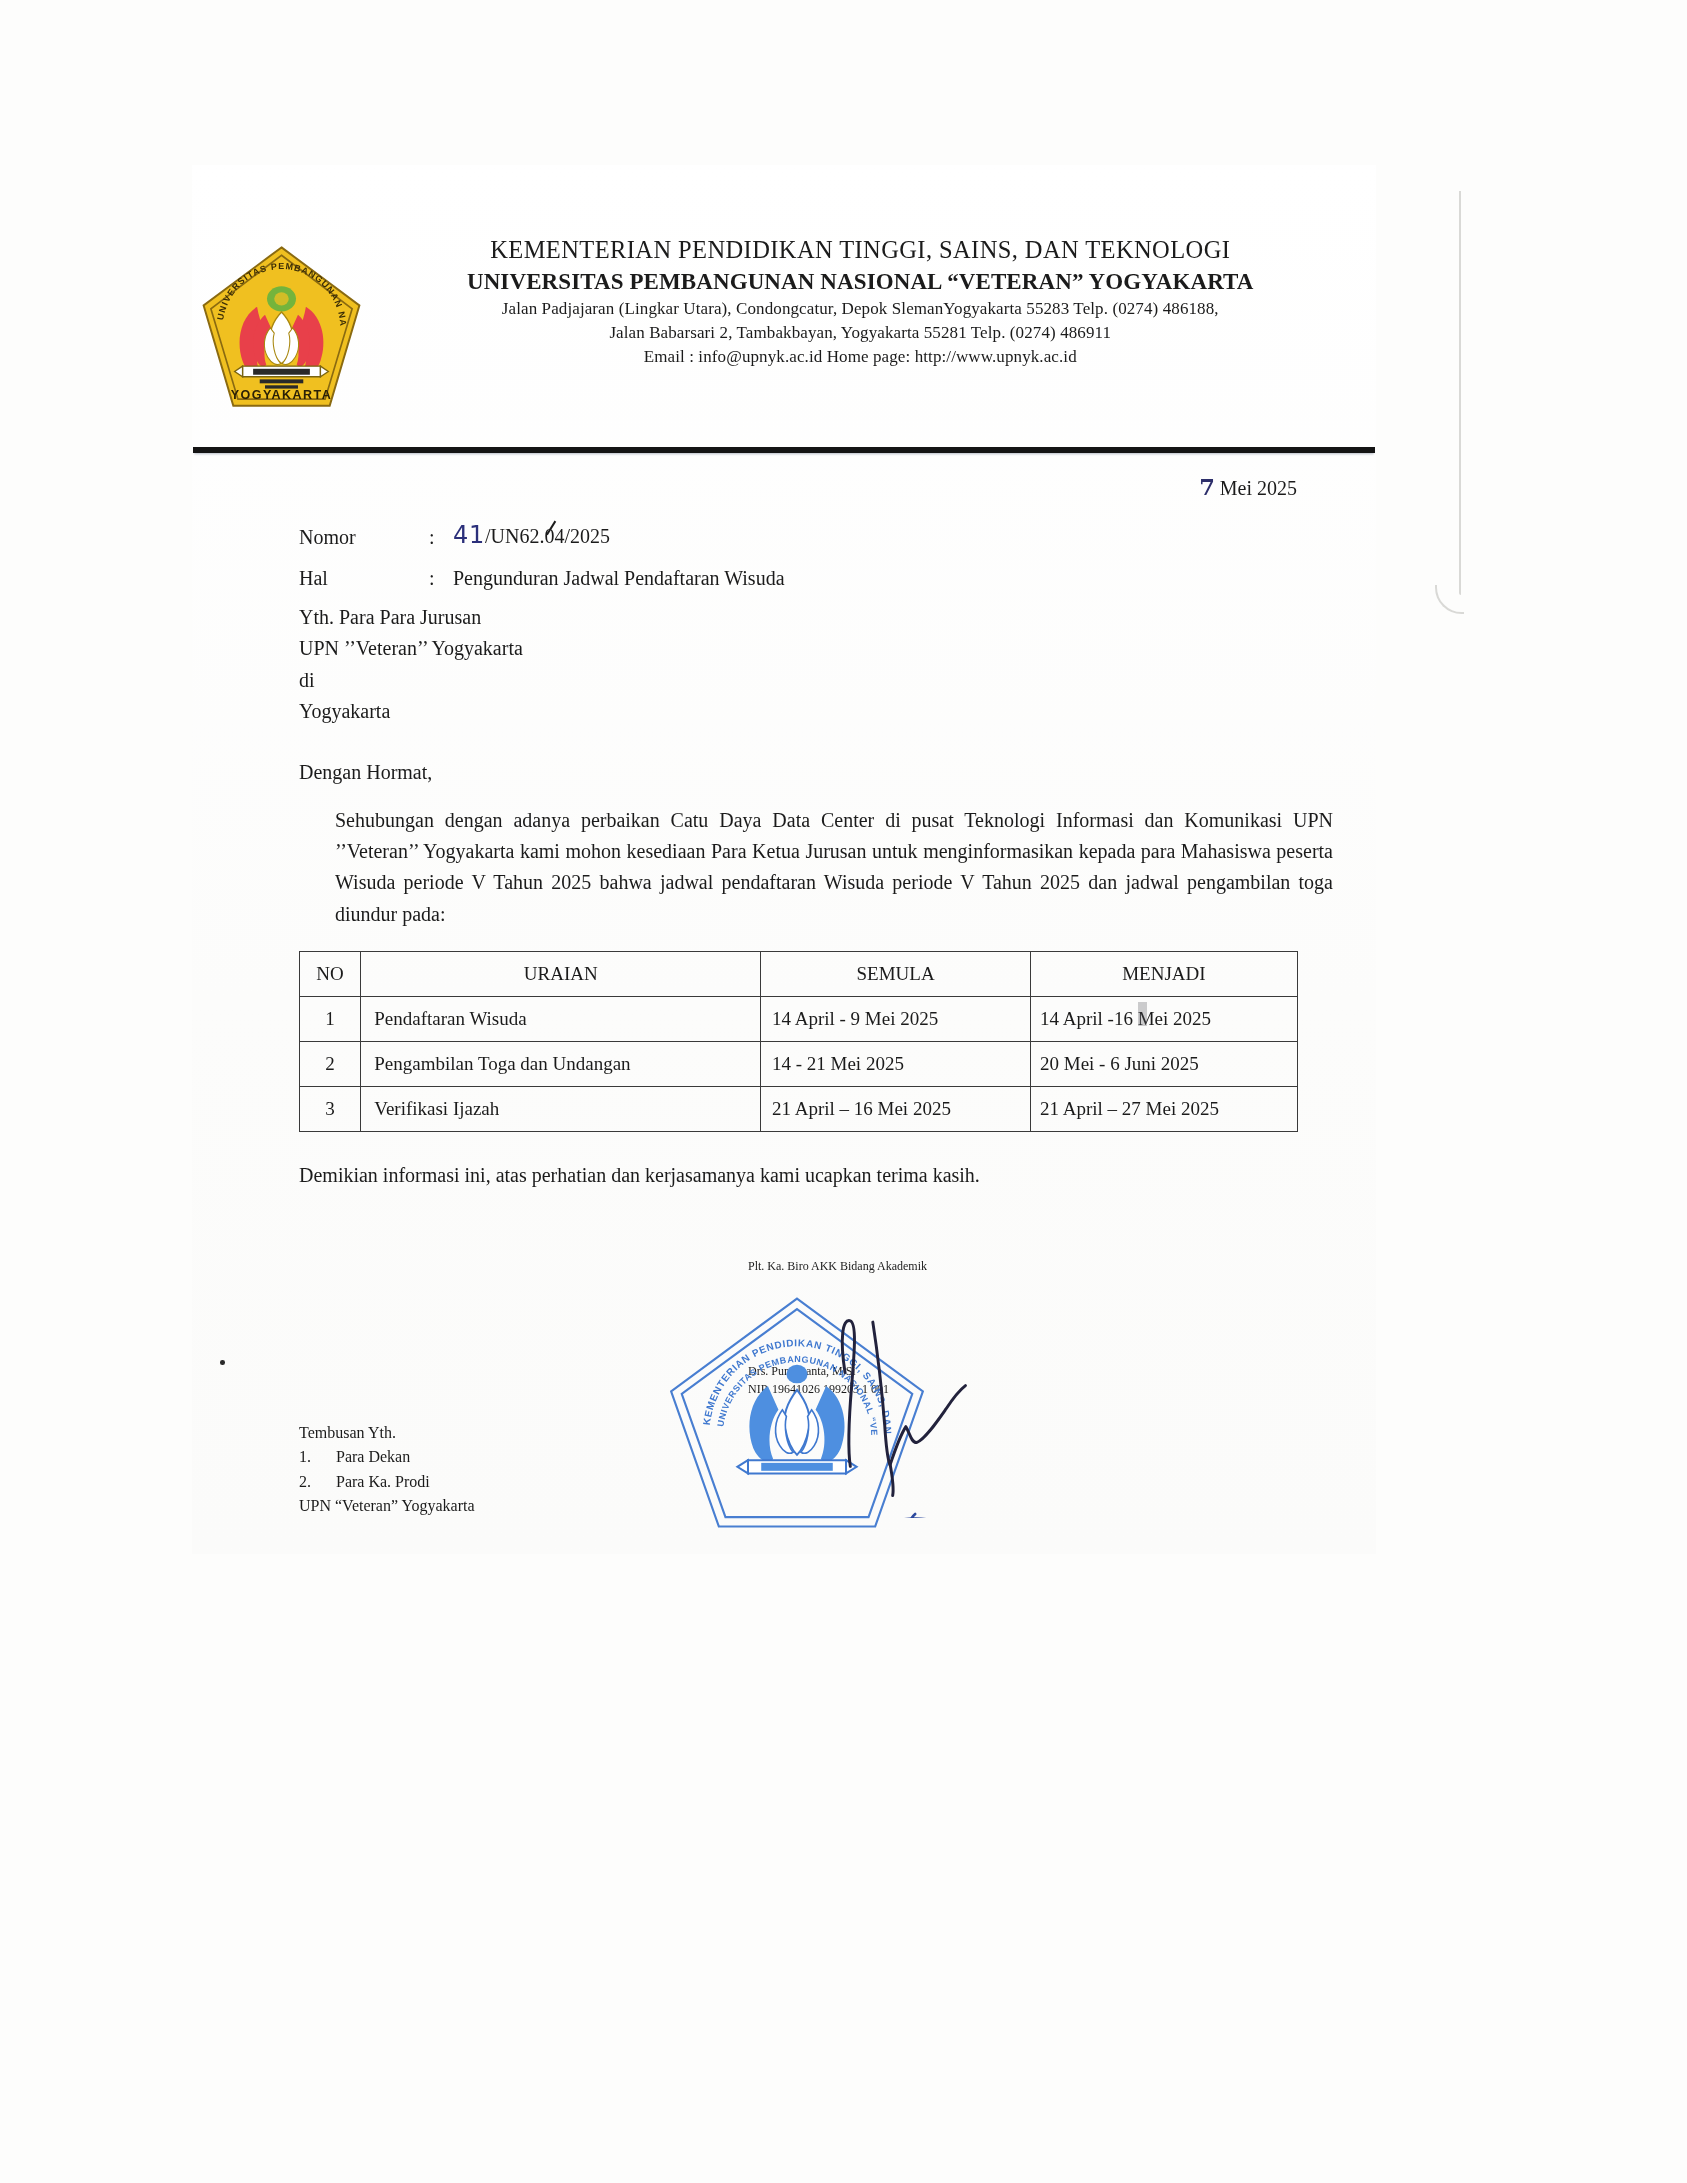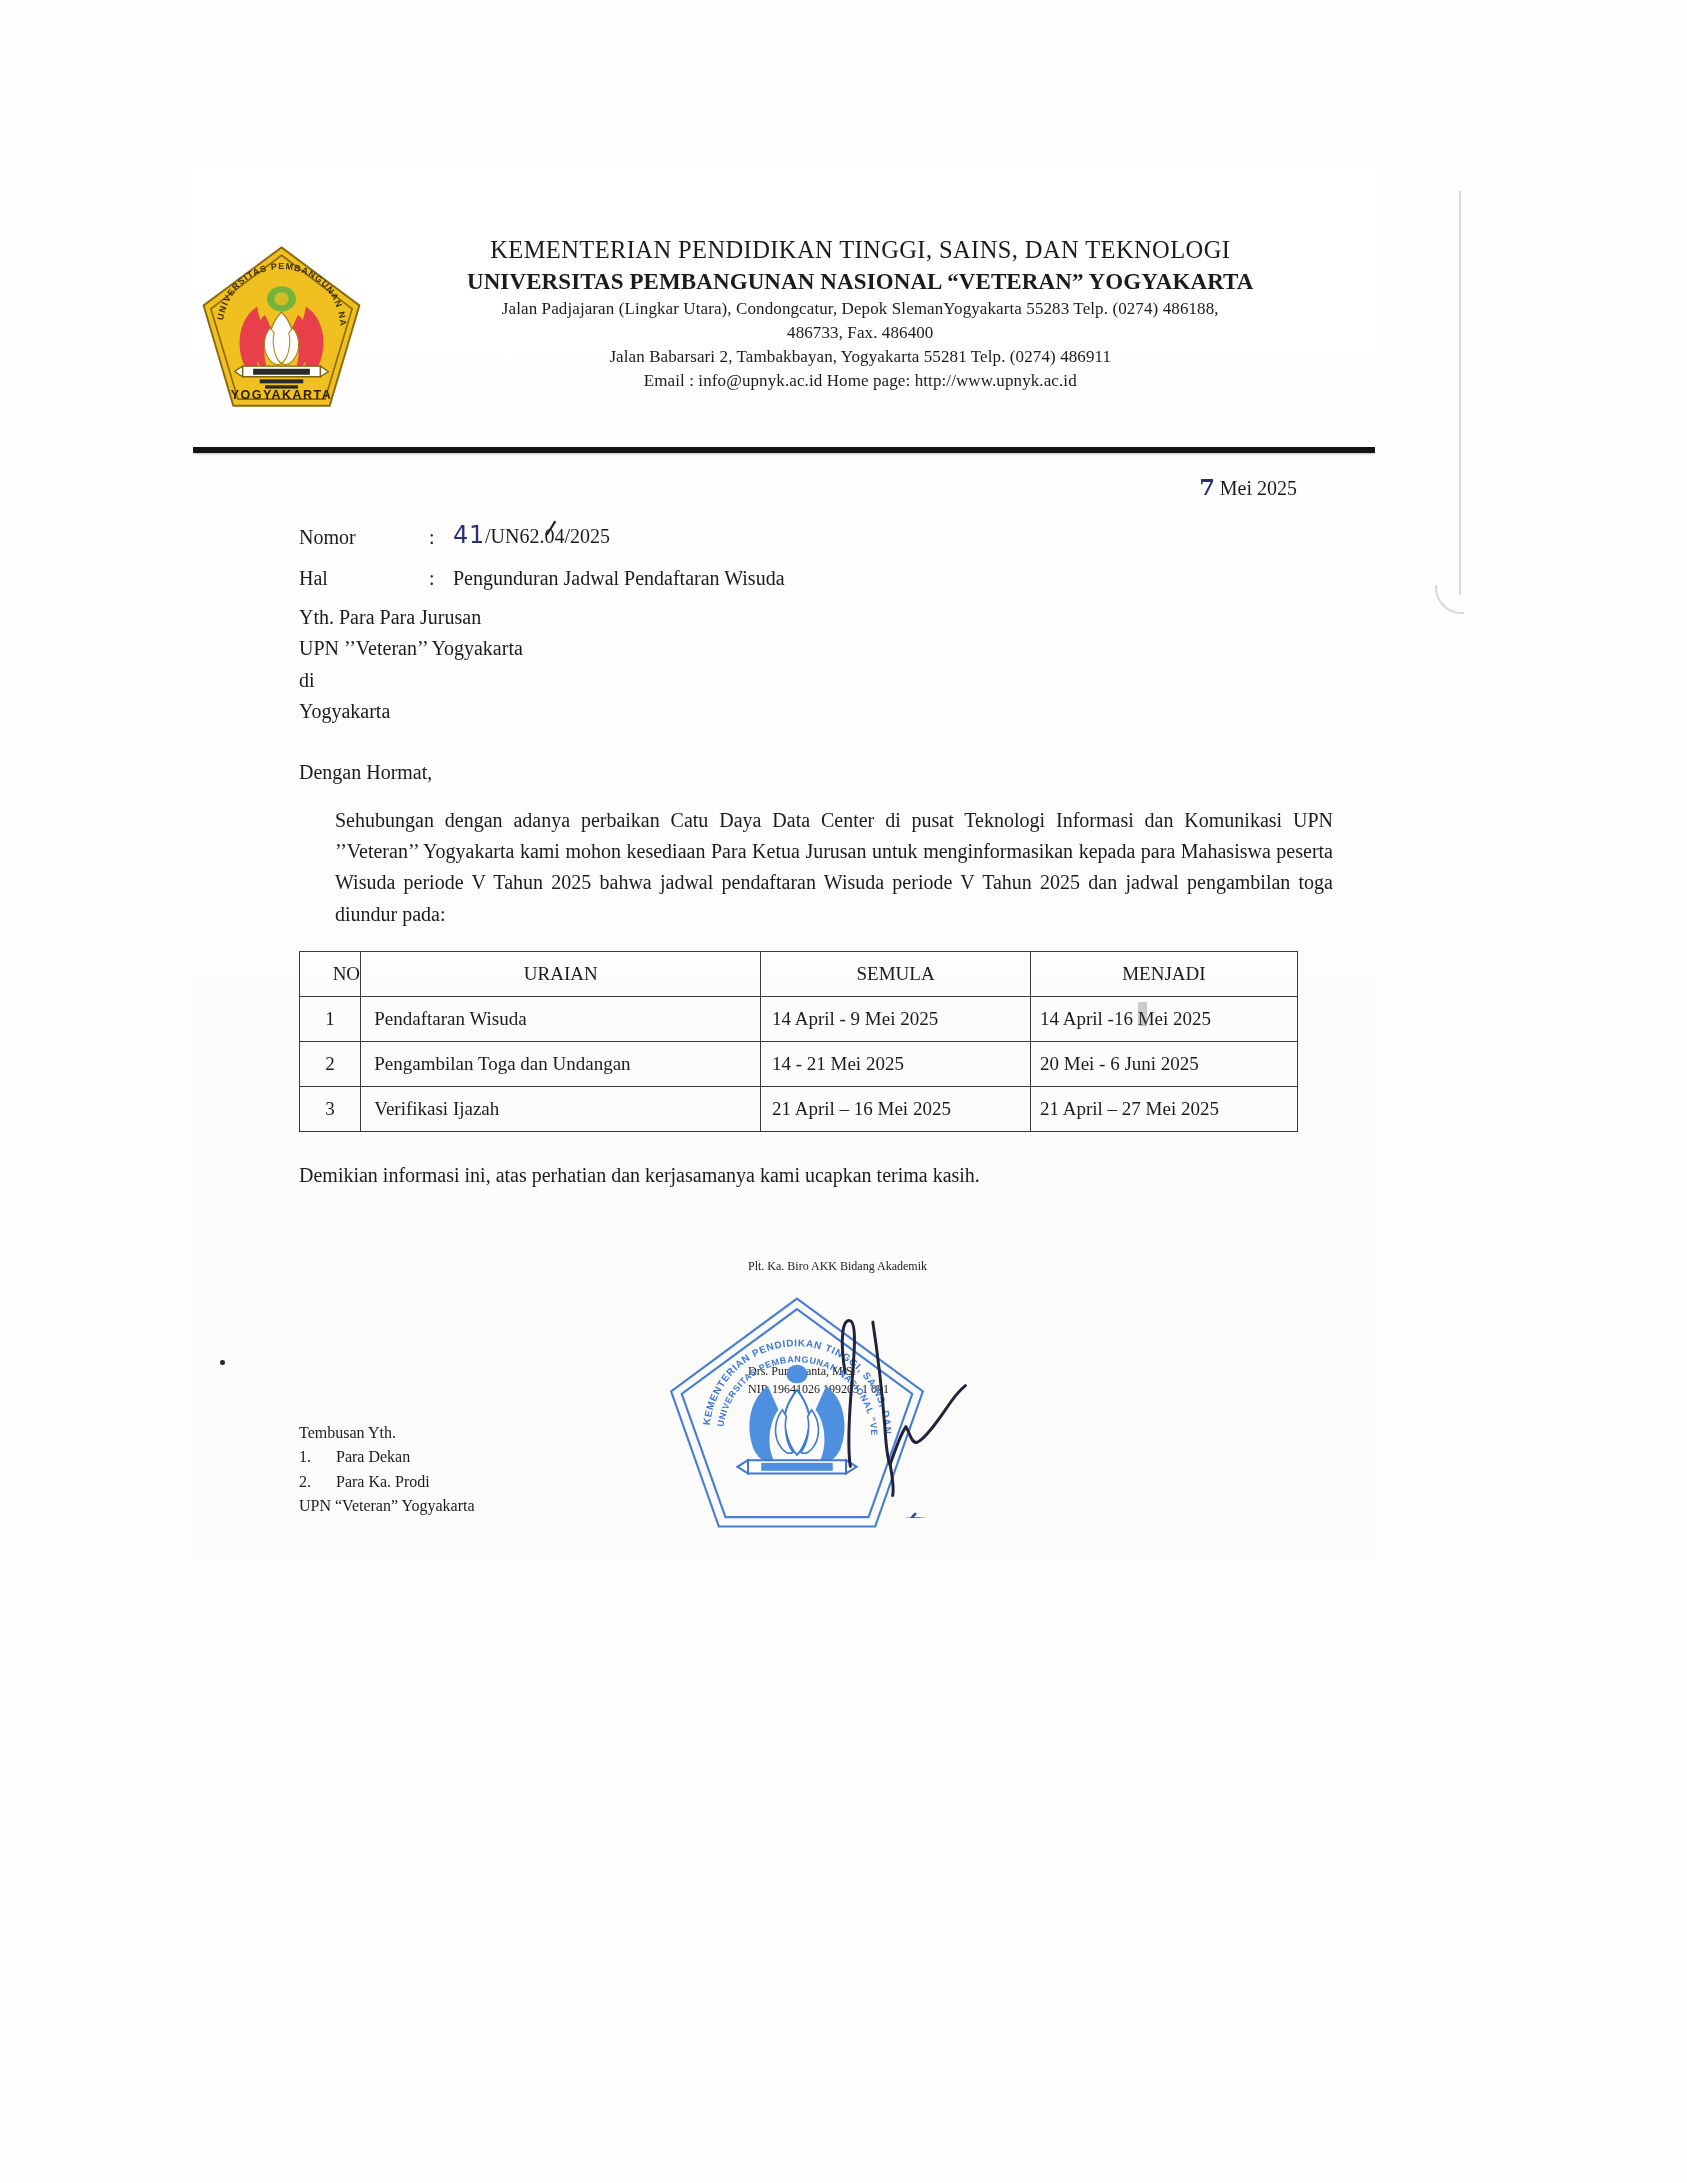--- a/index.html
+++ b/index.html
@@ -184,21 +184,21 @@
     width: 999px;
     border-collapse: collapse;
     font-size: 19px;
   }
   .sched-table th, .sched-table td {
     border: 1.7px solid #3a3a3a;
     padding: 0;
     height: 44px;
     vertical-align: middle;
   }
-  .sched-table th { font-weight: normal; text-align: right; }
+  .sched-table th { font-weight: normal; text-align: center; }
   .col-no   { width: 61px;  text-align: center; }
   .col-ur   { width: 394px; text-align: left; padding-left: 13.2px !important; }
   .col-sem  { width: 263px; text-align: left; padding-left: 10.6px !important; }
   .col-men  { width: 262px; text-align: left; padding-left: 9.3px !important; }
   .sched-table thead th.col-ur,
   .sched-table thead th.col-sem,
   .sched-table thead th.col-men { text-align: center; padding-left: 0 !important; }
   .smudge {
     position: relative;
   }
@@ -292,21 +292,20 @@
       <rect x="100" y="215" width="50" height="5" fill="#2a2a2a"></rect>
 
       <text x="125" y="236" text-anchor="middle" font-family="'Liberation Sans',sans-serif" font-size="19" font-weight="bold" fill="#2a2006" letter-spacing="2.2">YOGYAKARTA</text>
     </svg>
   </div>
 
   <div class="head-text">
     <div class="head-line1">KEMENTERIAN PENDIDIKAN TINGGI, SAINS, DAN TEKNOLOGI</div>
     <div class="head-line2">UNIVERSITAS PEMBANGUNAN NASIONAL “VETERAN” YOGYAKARTA</div>
     <div class="head-addr">Jalan Padjajaran (Lingkar Utara), Condongcatur, Depok SlemanYogyakarta 55283 Telp. (0274) 486188,</div>
-    <div class="head-addr addr-l2">486733, Fax. 486400</div>
     <div class="head-addr">Jalan Babarsari 2, Tambakbayan, Yogyakarta 55281 Telp. (0274) 486911</div>
     <div class="head-addr">Email : info@upnyk.ac.id Home page: http://www.upnyk.ac.id</div>
   </div>
 </div>
 
 <div class="head-rule"></div>
 
 <div class="letter-date">
   <span class="ink-hand">7</span>
   <span>Mei 2025</span>

